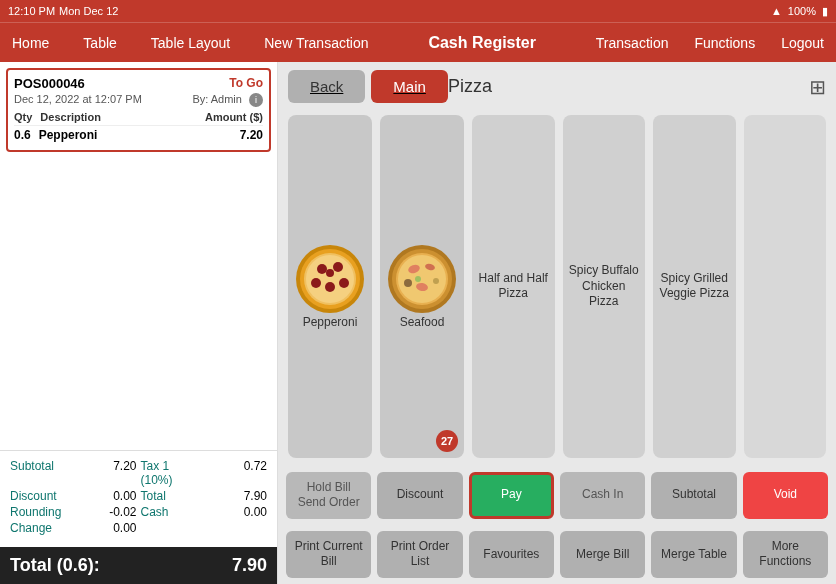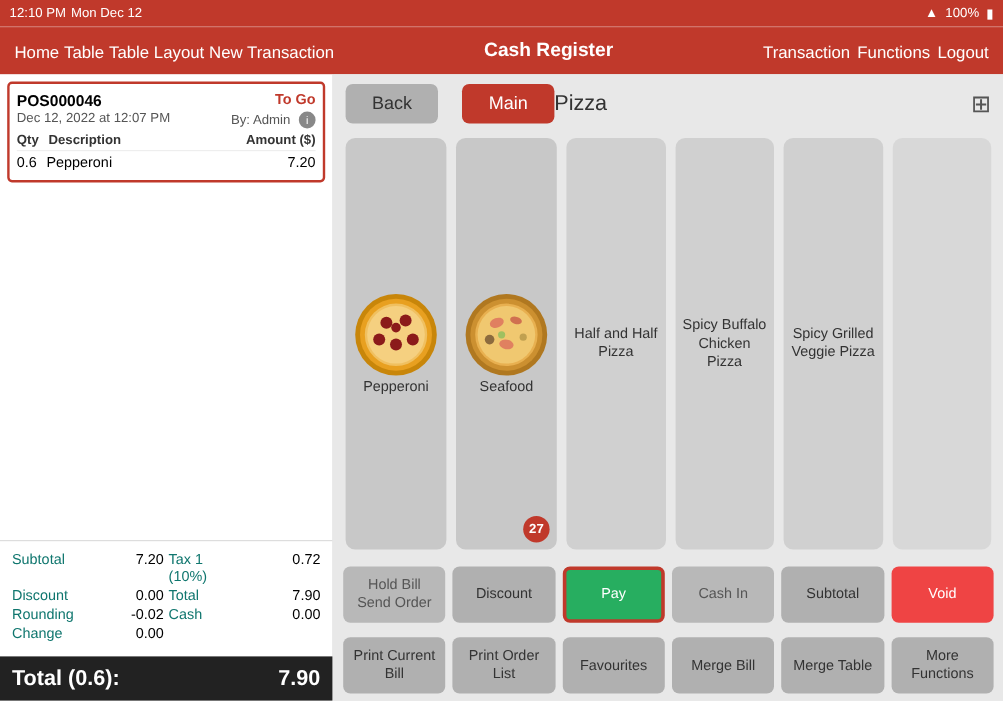--- a/index.html
+++ b/index.html
@@ -31,23 +31,23 @@
       background: #c0392b;
       color: white;
       height: 40px;
       display: flex;
       align-items: center;
       justify-content: space-between;
       padding: 0 12px;
       font-size: 14px;
       border-top: 1px solid rgba(255,255,255,0.2);
     }
-    .menu-bar-left { display: flex; gap: 4px; align-items: center; }
+    .menu-bar-left { display: flex; gap: 34px; align-items: center; }
     .menu-bar-center { font-size: 16px; font-weight: 600; }
-    .menu-bar-right { display: flex; gap: 6px; align-items: center; }
+    .menu-bar-right { display: flex; gap: 26px; align-items: center; }
     .menu-item { cursor: pointer; color: white; }
 
     
     .main-layout {
       display: flex;
       height: calc(584px - 22px - 40px);
     }
 
     
     .left-panel {
@@ -83,20 +83,21 @@
       color: #333;
       font-weight: 600;
       padding: 2px 0;
       border-bottom: 1px solid #eee;
     }
     .order-item-row {
       display: flex;
       justify-content: space-between;
       font-size: 12px;
       padding: 2px 0;
+      font-weight: bold;
     }
     .admin-badge {
       background: #888;
       color: white;
       border-radius: 50%;
       width: 14px;
       height: 14px;
       font-size: 9px;
       display: inline-flex;
       align-items: center;
@@ -144,21 +145,21 @@
     }
 
     
     .category-bar {
       background: #e8e8e8;
       padding: 8px 10px 4px 10px;
       display: flex;
       align-items: center;
       justify-content: space-between;
     }
-    .nav-buttons { display: flex; gap: 20px; }
+    .nav-buttons { display: flex; gap: 6px; text-decoration: underline; }
     .nav-btn {
       padding: 8px 22px;
       border-radius: 6px;
       border: none;
       font-size: 15px;
       font-weight: 500;
       cursor: pointer;
     }
     .nav-btn-back { background: #b0b0b0; color: #333; }
     .nav-btn-main { background: #c0392b; color: white; }

